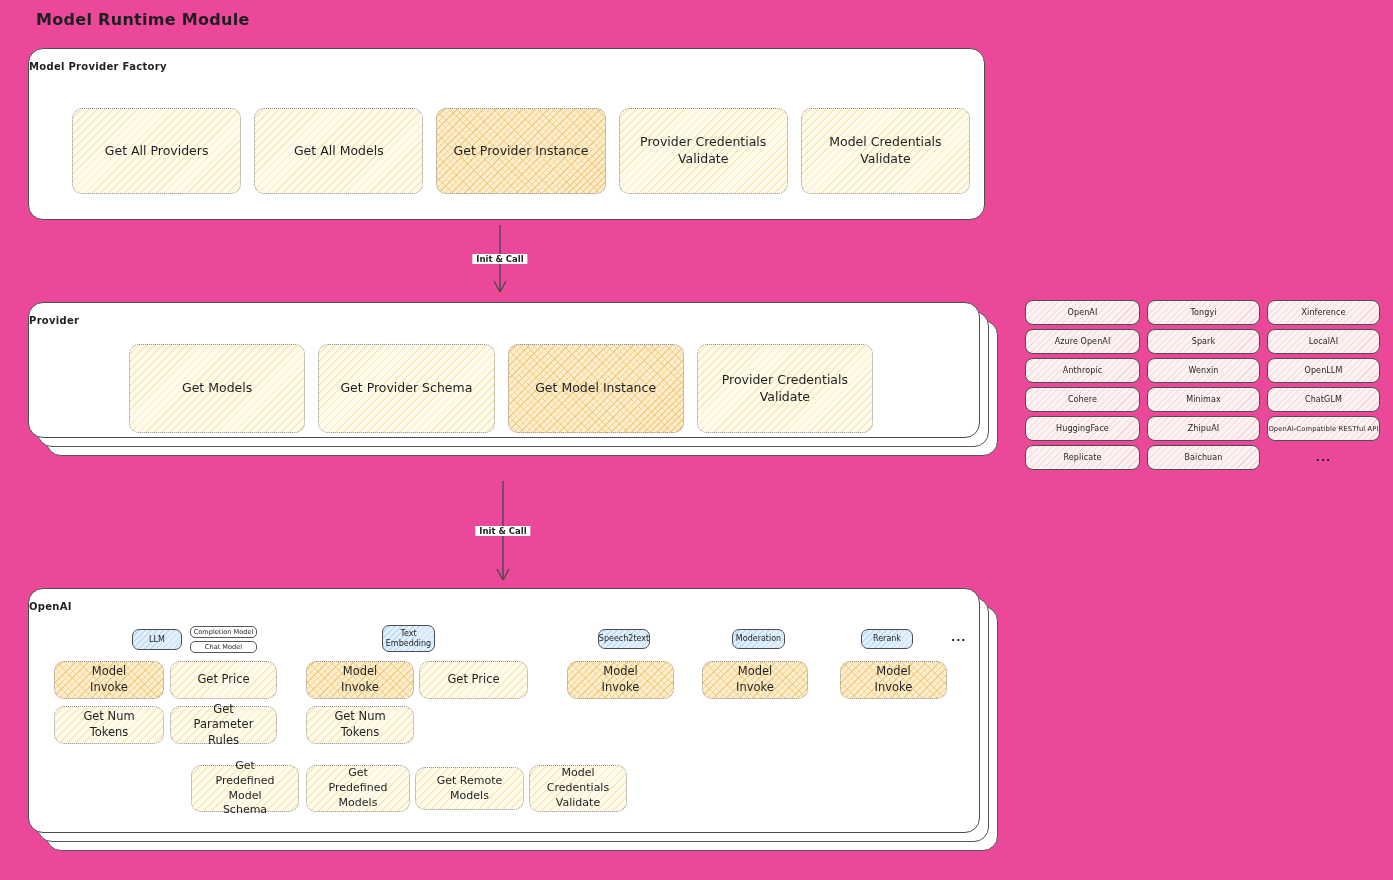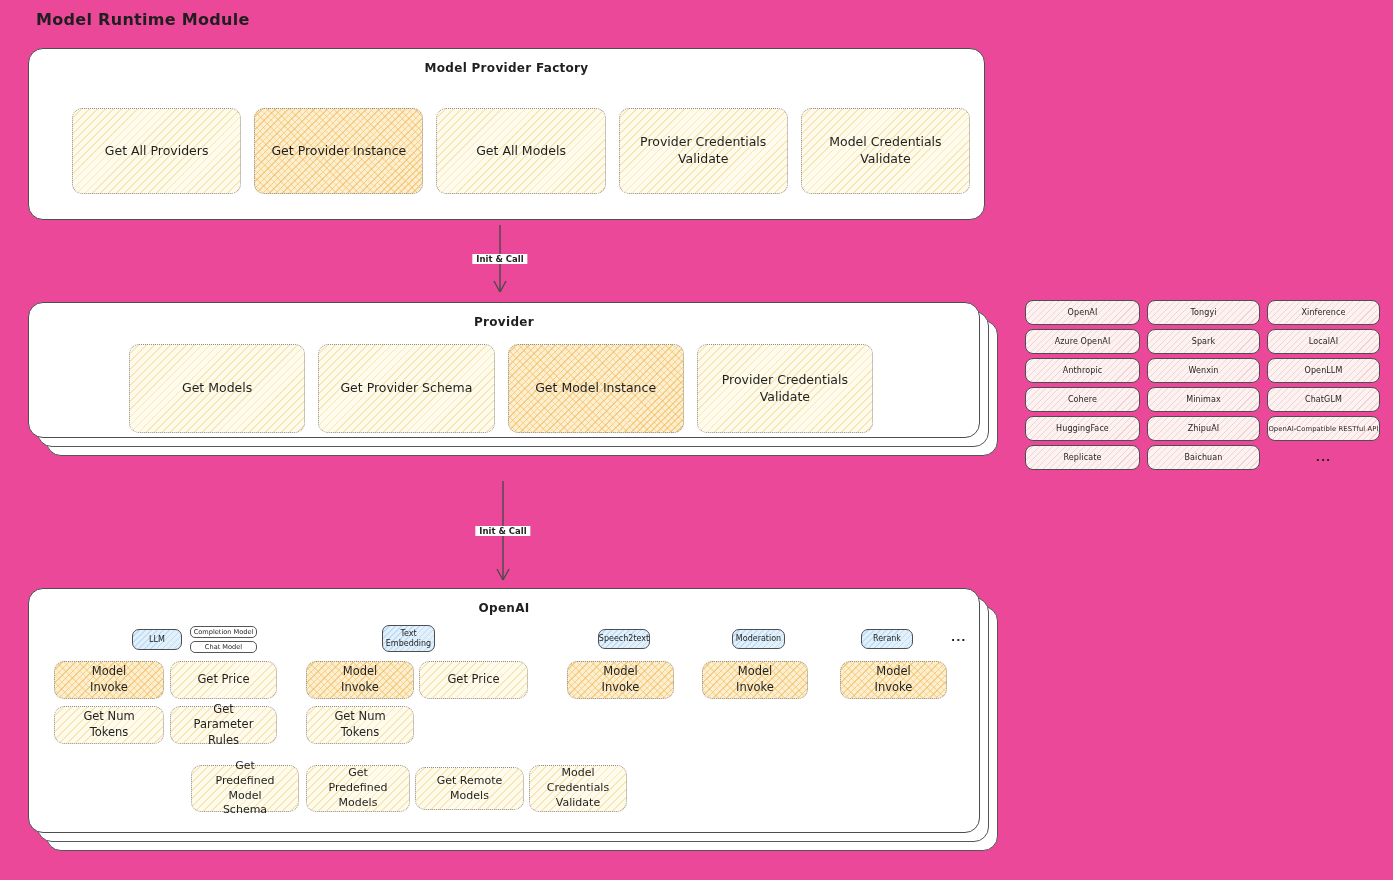--- a/index.html
+++ b/index.html
@@ -15,22 +15,22 @@
     position:absolute;background:#ffffff;border:1.6px solid #4d4d52;border-radius:15px;
   }
   .stackwrap{position:absolute;}
   .stack-layer{
     position:absolute;background:#ffffff;border:1.5px solid #55555a;border-radius:15px;
   }
   .stack-layer.l1{left:9px;top:9px;right:-9px;bottom:-9px;}
   .stack-layer.l2{left:18px;top:18px;right:-18px;bottom:-18px;}
   .stackwrap .bigbox{left:0;top:0;right:0;bottom:0;}
   .boxtitle{
-    position:absolute;left:0;right:0;top:12px;text-align:center;
-    font-size:12px;font-weight:600;letter-spacing:.3px;
+    position:absolute;left:0;right:0;top:12px;
+    font-size:10px;font-weight:600;letter-spacing:.3px;
   }
   
   .btnrow{position:absolute;display:flex;}
   .btn{
     border:1.4px dotted #8f8f8f;border-radius:10px;
     display:flex;align-items:center;justify-content:center;text-align:center;
     font-size:12.5px;line-height:1.35;padding:4px 10px;box-sizing:border-box;
     background-color:#fefaec;
     background-image:repeating-linear-gradient(135deg,rgba(242,211,130,.50) 0 1.2px,transparent 1.2px 5.6px);
   }
@@ -86,22 +86,22 @@
 <body>
 
 <div id="canvas">
 
   <div class="page-title">Model Runtime Module</div>
 
   <div class="bigbox" style="left:28px;top:48px;width:955px;height:170px;">
     <div class="boxtitle">Model Provider Factory</div>
     <div class="btnrow" style="left:14px;right:14px;top:59px;height:86px;padding-left:29px;">
       <div class="btn">Get All Providers</div>
+      <div class="btn">Get All Models</div>
       <div class="btn hl">Get Provider Instance</div>
-      <div class="btn">Get All Models</div>
       <div class="btn">Provider Credentials Validate</div>
       <div class="btn">Model Credentials Validate</div>
     </div>
   </div>
 
   <div class="arrow" style="left:489px;top:224px;width:22px;height:70px;">
     <svg width="22" height="70">
       <line x1="11" y1="1" x2="11" y2="67" stroke="#4a4a4a" stroke-width="1.4"></line>
       <line x1="11" y1="68" x2="5" y2="57" stroke="#4a4a4a" stroke-width="1.4"></line>
       <line x1="11" y1="68" x2="17" y2="57" stroke="#4a4a4a" stroke-width="1.4"></line>

